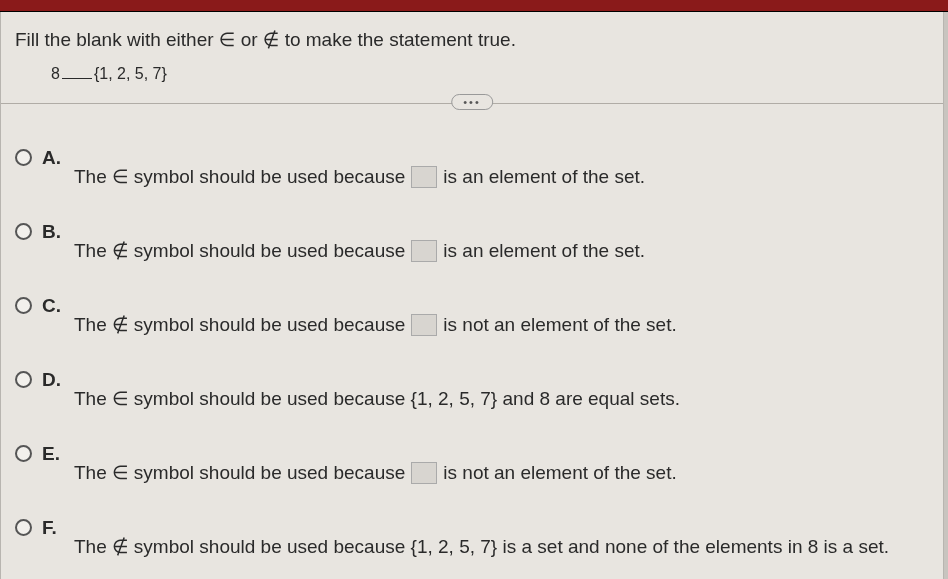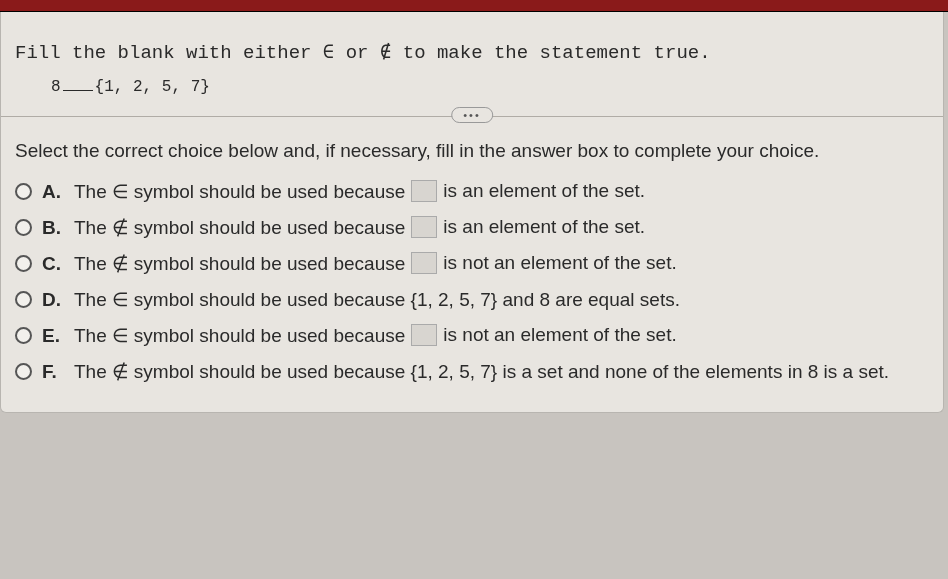--- a/index.html
+++ b/index.html
@@ -19,22 +19,21 @@
   }
   .content-panel {
     background: #e8e5e0;
     margin: 0 4px 0 0;
     border: 1px solid #b8b5b0;
     border-top: none;
     border-radius: 0 0 6px 6px;
     padding: 0;
   }
   .question-block {
-    padding: 28px 14px 20px 14px;
-    font-family: Liberation Mono, monospace;
+    padding: 16px 14px 20px 14px;
   }
   .instruction {
     font-size: 19px;
     color: #2a2a2a;
     margin-bottom: 14px;
   }
   .problem-line {
     font-size: 16px;
     color: #2a2a2a;
     padding-left: 36px;
@@ -90,23 +89,24 @@
     cursor: pointer;
     background: #f2f0ec;
   }
   .choice-letter {
     font-weight: bold;
     margin-right: 12px;
     min-width: 20px;
   }
   .choice-text {
     display: flex;
-    align-items: flex-start;
+    align-items: flex-end;
     flex-wrap: wrap;
     gap: 6px;
+    margin-top: 38px;
   }
   .answer-box {
     display: inline-block;
     width: 26px;
     height: 22px;
     background: #d8d5d0;
     border: 1px solid #aaa;
     vertical-align: middle;
   }
 </style>
@@ -122,21 +122,20 @@
     <div class="problem-line">
       <span>8</span><span class="blank-underline"></span><span>{1, 2, 5, 7}</span>
     </div>
   </div>
 
   <div class="divider-row">
     <div class="ellipsis-pill">•••</div>
   </div>
 
   <div class="choices-block">
-    <div class="select-instruction">Select the correct choice below and, if necessary, fill in the answer box to complete your choice.</div>
 
     <div class="choice-row">
       <div class="radio-circle"></div>
       <span class="choice-letter">A.</span>
       <span class="choice-text">
         <span>The ∈ symbol should be used because</span>
         <span class="answer-box"></span>
         <span>is an element of the set.</span>
       </span>
     </div>

